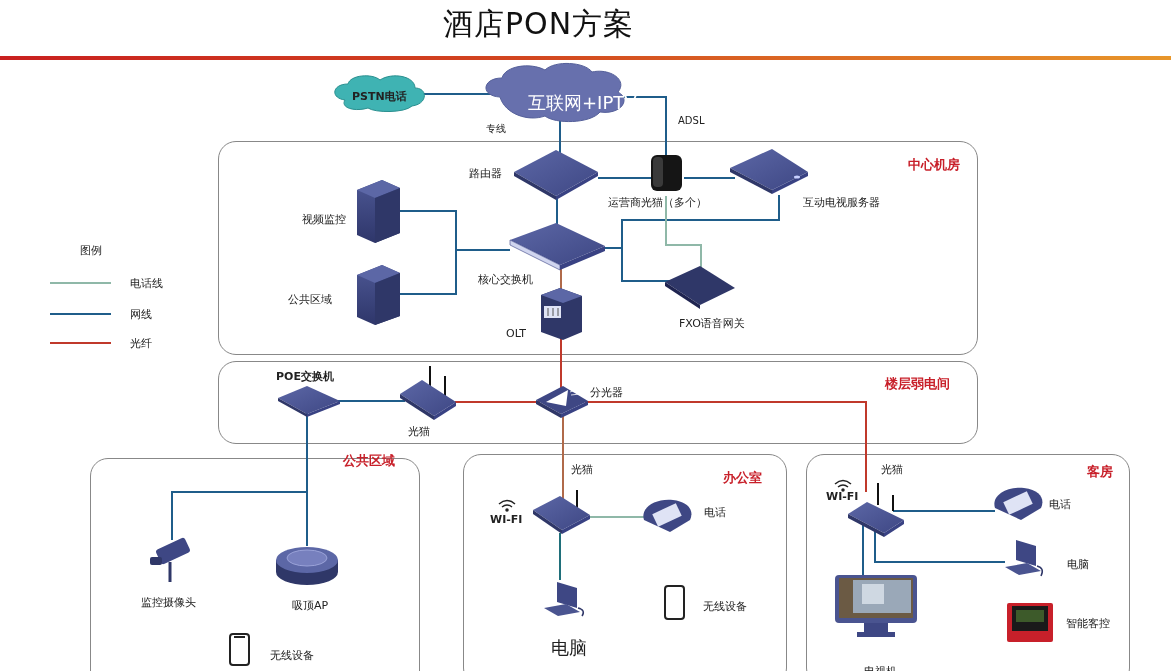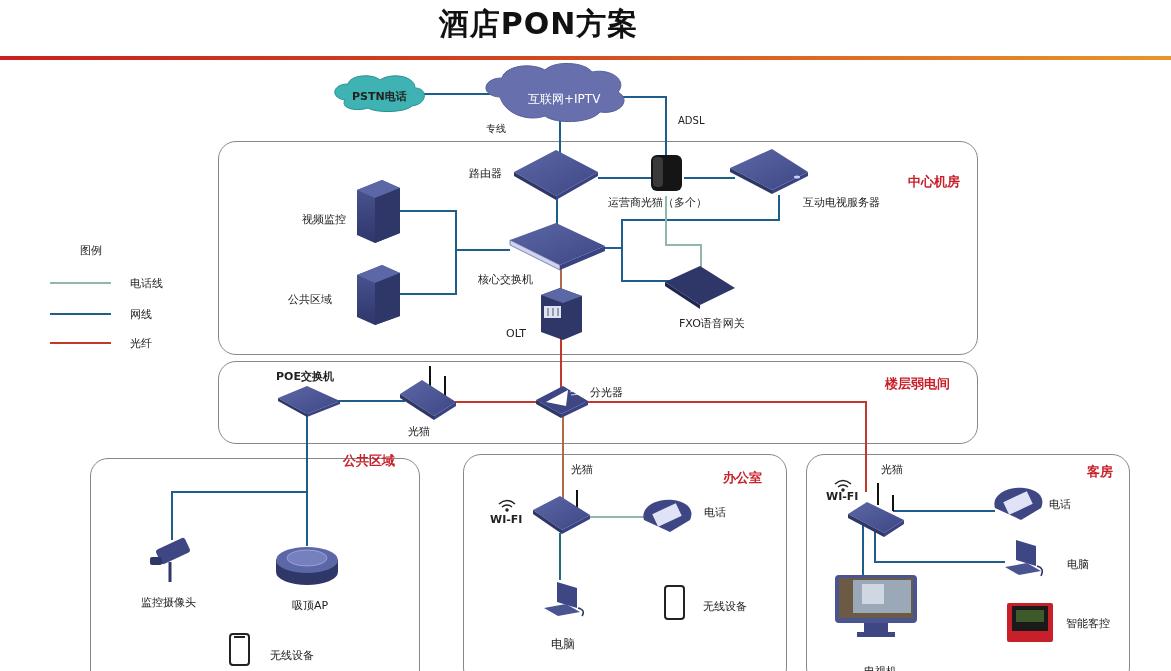--- a/index.html
+++ b/index.html
@@ -4,47 +4,47 @@
 <style>
   html, body { margin: 0; padding: 0; }
   body {
     width: 1171px; height: 671px; position: relative; overflow: hidden;
     background: #ffffff;
     font-family: "DejaVu Sans", "Liberation Sans", sans-serif;
     color: #222;
   }
   .title {
     position: absolute; left: 0; width: 1077px; top: 4px;
-    text-align: center; font-size: 30px; font-weight: bold; color: #111;
+    text-align: center; font-size: 30px; font-weight: normal; color: #111;
     letter-spacing: 1px;
   }
   .title-rule {
     position: absolute; left: 0; top: 56px; width: 1171px; height: 4px;
     background: linear-gradient(to right, #c9201f 0%, #d2461f 45%, #e8962a 100%);
   }
   .zone {
     position: absolute; border: 1px solid #888; border-radius: 18px;
     background: transparent;
   }
   .zone-label {
     position: absolute; color: #c8202a; font-weight: bold; font-size: 13px;
   }
   .lbl { position: absolute; font-size: 11px; color: #222; white-space: nowrap; }
-  .lbl-lg { font-size: 12px; }
+  .lbl-lg { font-size: 18px; }
   svg.diagram { position: absolute; left: 0; top: 0; }
   .legend-title { position: absolute; font-size: 11px; }
 </style>
 </head>
 <body>
 
 <div class="title">酒店PON方案</div>
 <div class="title-rule"></div>
 
 <div class="zone" style="left:218px; top:141px; width:758px; height:212px;"></div>
-<div class="zone-label" style="left:908px; top:156px;margin-top:17px;">中心机房</div>
+<div class="zone-label" style="left:908px; top:156px;">中心机房</div>
 
 <div class="zone" style="left:218px; top:361px; width:758px; height:81px;"></div>
 <div class="zone-label" style="left:885px; top:375px;">楼层弱电间</div>
 
 <div class="zone" style="left:90px; top:458px; width:328px; height:230px;"></div>
 <div class="zone-label" style="left:343px; top:452px;">公共区域</div>
 
 <div class="zone" style="left:463px; top:454px; width:322px; height:230px;"></div>
 <div class="zone-label" style="left:723px; top:469px;">办公室</div>
 

